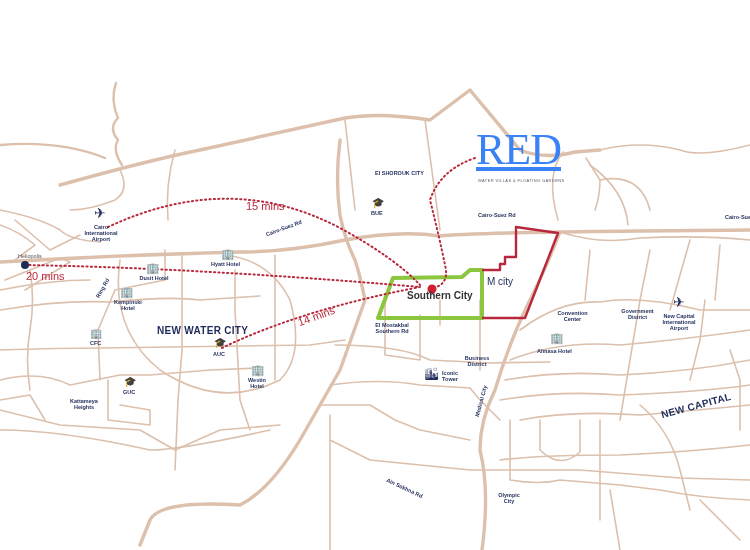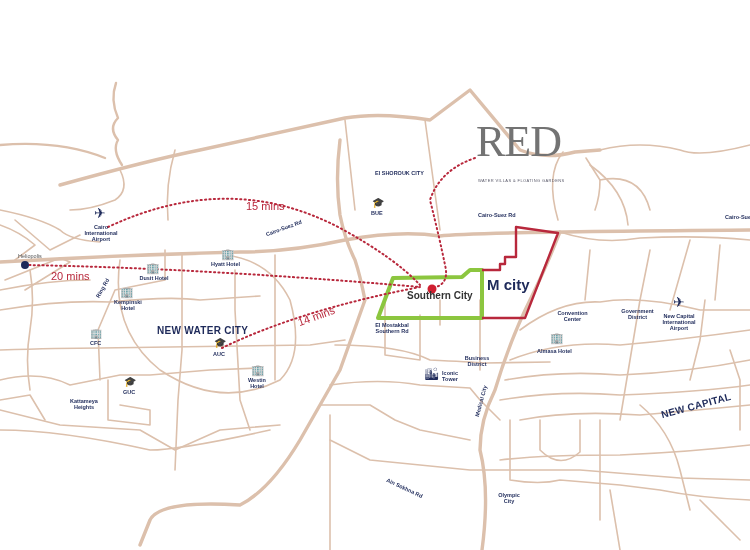--- a/index.html
+++ b/index.html
@@ -8,23 +8,23 @@
   .road{fill:none;stroke:#dcc0ac;stroke-linecap:round;stroke-linejoin:round;}
   .r1{stroke-width:2.4;}
   .r2{stroke-width:1.6;}
   .r3{stroke-width:3.4;}
   .route{fill:none;stroke:#b8283c;stroke-width:2;stroke-dasharray:1.2 3.2;stroke-linecap:round;}
   .lbl{position:absolute;color:#1e2a5a;font-weight:bold;white-space:nowrap;line-height:1.1;text-align:center;}
   .sm{font-size:5.5px;}
   .lg{font-size:10px;letter-spacing:0.3px;}
   .time{position:absolute;color:#b8283c;font-size:11px;white-space:nowrap;}
   .icon{position:absolute;color:#1e2a5a;}
-  .red-logo{position:absolute;left:476px;top:120px;color:#737373;font-family:"Liberation Serif",serif;font-size:44px;letter-spacing:-1px;line-height:1;}
+  .red-logo{position:absolute;left:476px;top:128px;color:#3b82f6;font-family:"Liberation Serif",serif;font-size:44px;letter-spacing:-1px;line-height:1;text-decoration:underline;}
   .red-tag{position:absolute;left:478px;top:178px;color:#5a5a6a;font-size:4px;letter-spacing:0.4px;white-space:nowrap;}
-  .mcity{position:absolute;left:487px;top:276px;color:#1e2a5a;font-size:15px;font-weight:bold;}
+  .mcity{position:absolute;left:487px;top:276px;color:#1e2a5a;font-size:10px;font-weight:normal;}
   .mostakbal{position:absolute;left:407px;top:290px;color:#333;font-size:10px;font-weight:bold;}
   .header-note{position:absolute;left:675px;top:26px;color:#888;font-size:4px;}
 </style>
 </head>
 <body>
 
 <svg id="map" viewBox="0 0 750 550" xmlns="http://www.w3.org/2000/svg">
   <g>
 
     <path class="road r1" d="M116 83 Q110 100 118 118 Q108 128 118 140 Q112 150 122 165"></path>
@@ -114,21 +114,21 @@
 <div class="header-note"></div>
 
 <div class="red-logo">RED</div>
 <div class="red-tag">WATER VILLAS &amp; FLOATING GARDENS</div>
 
 <div class="mcity">M city</div>
 <div class="mostakbal">Southern City</div>
 
 <div class="time" style="left:246px;top:200px;">15 mins</div>
 <div class="time" style="left:297px;top:310px;transform:rotate(-20deg);">14 mins</div>
-<div class="time" style="left:51px;top:270px;">20 mins</div>
+<div class="time" style="left:26px;top:270px;">20 mins</div>
 
 <div class="lbl lg" style="left:157px;top:325px;">NEW WATER CITY</div>
 <div class="lbl lg" style="left:660px;top:400px;transform:rotate(-15deg);">NEW CAPITAL</div>
 <div class="lbl sm" style="left:375px;top:170px;">El SHOROUK CITY</div>
 <div class="lbl sm" style="left:66px;top:398px;width:36px;white-space:normal;">Kattameya Heights</div>
 <div class="lbl sm" style="left:462px;top:355px;width:30px;white-space:normal;">Business District</div>
 <div class="lbl sm" style="left:495px;top:492px;width:28px;white-space:normal;">Olympic City</div>
 <div class="lbl sm" style="left:555px;top:310px;width:35px;white-space:normal;">Convention Center</div>
 <div class="lbl sm" style="left:615px;top:308px;width:45px;white-space:normal;">Government District</div>
 <div class="lbl sm" style="left:465px;top:398px;transform:rotate(-75deg);">Medical City</div>

